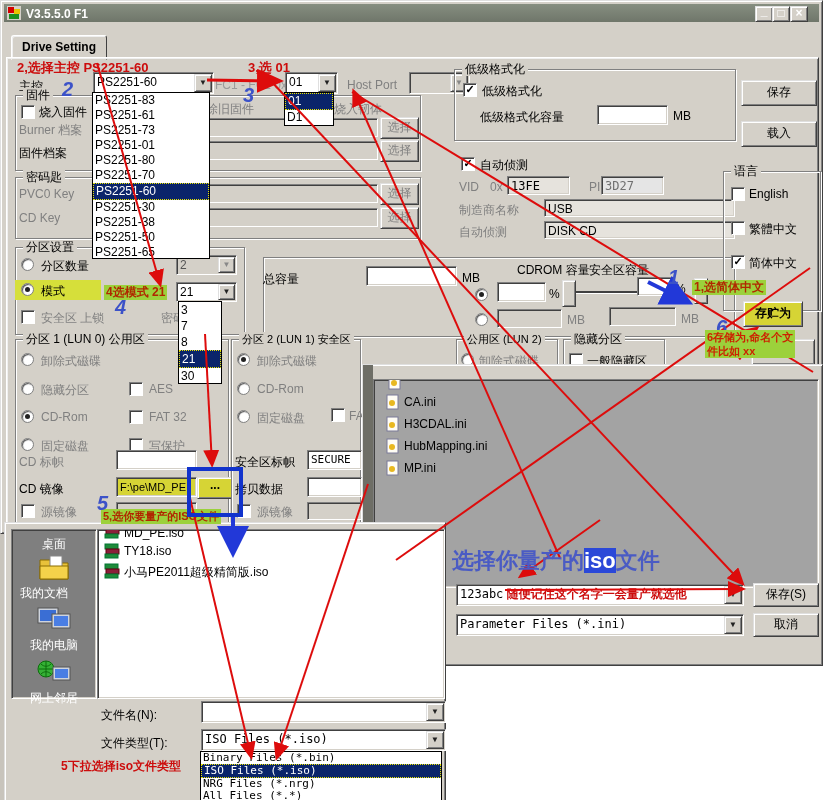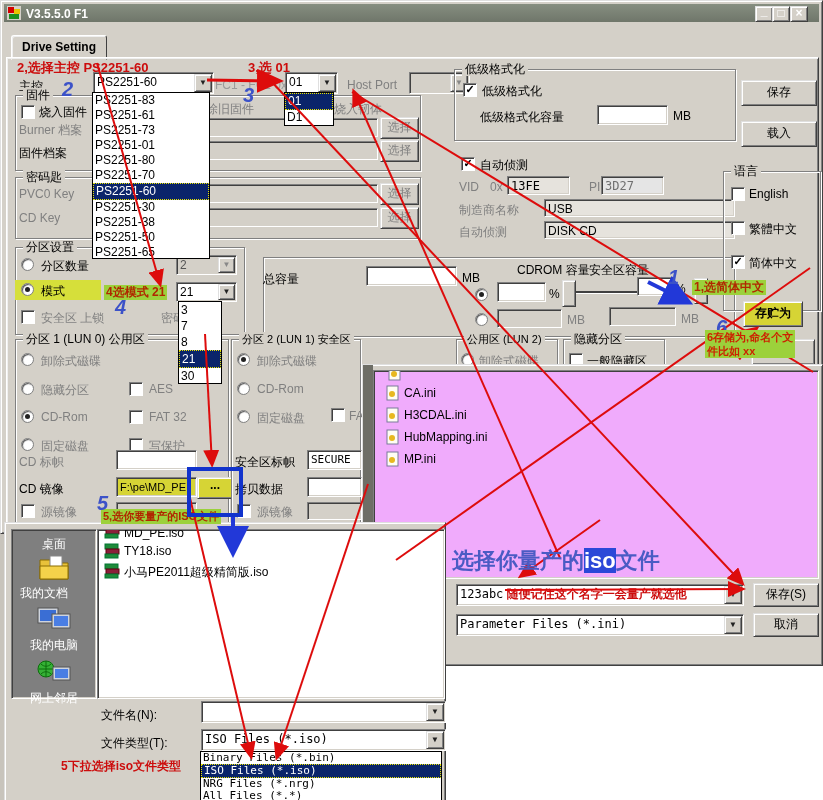--- a/index.html
+++ b/index.html
@@ -259,21 +259,21 @@
   <div class="li" style="line-height:16px">7</div>
   <div class="li" style="line-height:16px">8</div>
   <div class="li sel" style="line-height:16px">21</div>
   <div class="li" style="line-height:16px">30</div>
 </div>
 
 <div class="abs" style="left:444px;top:664px;width:379px;height:136px;background:#fff"></div>
 
 <div class="abs win" style="left:362px;top:364px;width:459px;height:300px;z-index:10">
   <div class="abs" style="left:0;top:0;width:10px;height:212px;background:#6e6e66"></div>
-  <div class="abs inset" style="left:10px;top:5px;width:444px;height:207px;background:#f0abfc;overflow:hidden">
+  <div class="abs inset" style="left:10px;top:14px;width:444px;height:207px;background:#a3a3a3;overflow:hidden">
     <div class="abs" style="left:14px;top:-6px">
         <svg width="14" height="16">
           <rect x="1" y="1" width="11" height="14" fill="#fffdf4" stroke="#7a7a9a"></rect>
           <circle cx="6" cy="9" r="3" fill="#e8b820"></circle>
         </svg>
       </div>
     <div class="abs" style="left:12px;top:14px">
         <svg width="14" height="16">
           <rect x="1" y="1" width="11" height="14" fill="#fffdf4" stroke="#7a7a9a"></rect>
           <circle cx="6" cy="9" r="3" fill="#e8b820"></circle>

